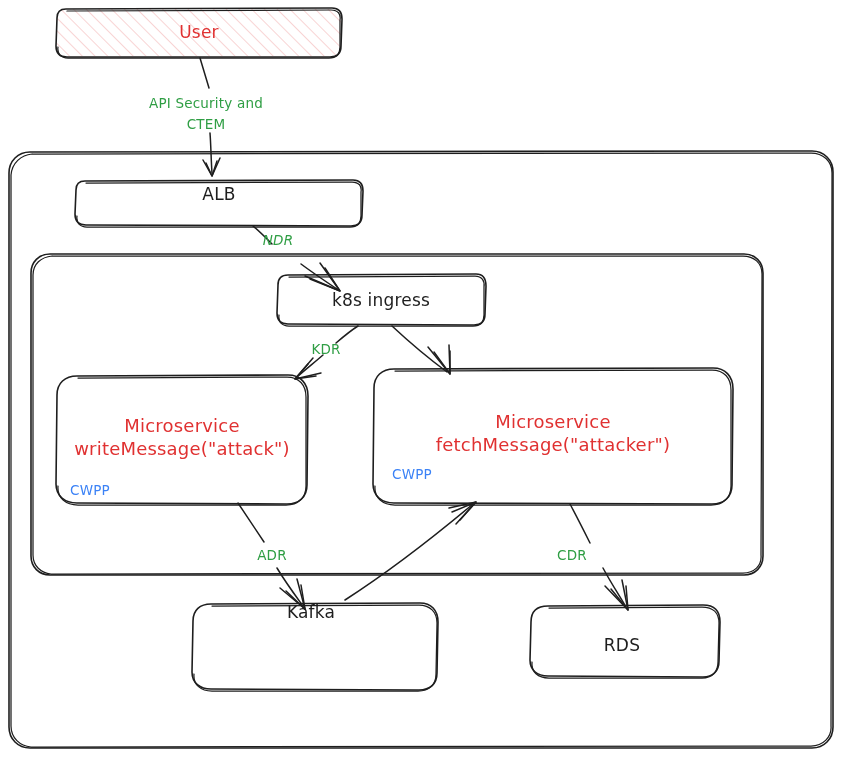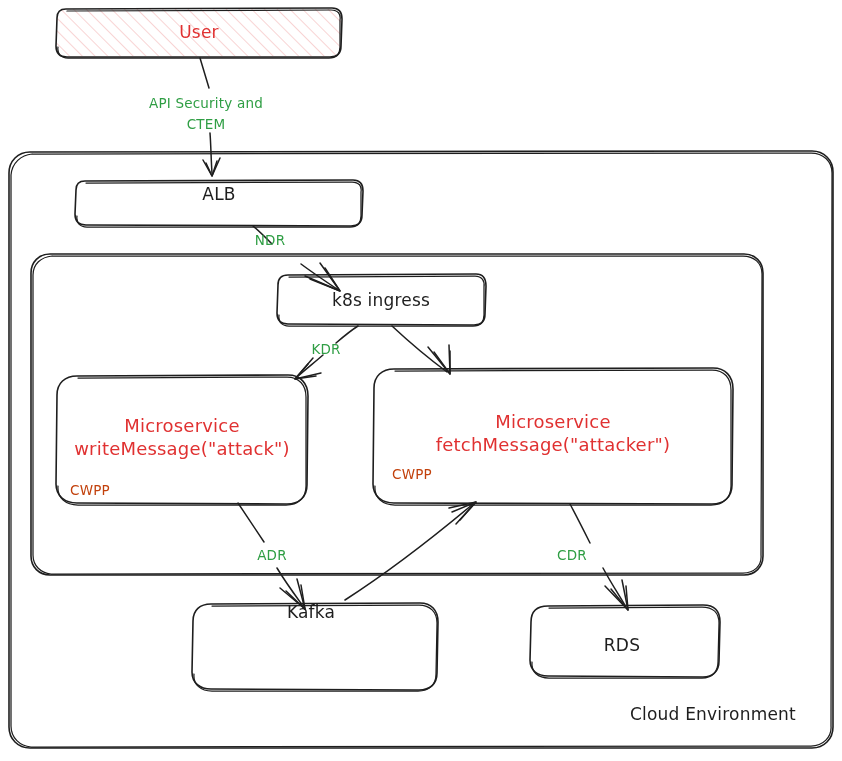--- a/index.html
+++ b/index.html
@@ -77,21 +77,21 @@
     font-size: 18px;
     color: #e03131;
     text-align: center;
   }
   .user-title {
     font-size: 17px;
     color: #e03131;
   }
   .tag-green {
     font-size: 13.5px;
-    color: #c2410c;
+    color: #3b82f6;
   }
   .edge-green {
     font-size: 13.5px;
     color: #2f9e44;
     text-align: center;
   }
   .env-label {
     font-size: 17px;
     color: #1e1e1e;
   }
@@ -362,21 +362,21 @@
     </g>
   </svg>
 
   <div class="label center user-title" style="left:199px; top:22px;">User</div>
 
   <div class="label center edge-green" style="left:206px; top:95px;">API Security and</div>
   <div class="label center edge-green" style="left:206px; top:116px;">CTEM</div>
 
   <div class="label center node-title" style="left:219px; top:184px;">ALB</div>
 
-  <div class="label center edge-green" style="left:270px; top:232px;">NDR</div>
+  <div class="label center edge-green" style="left:278px; top:232px;font-style:italic;">NDR</div>
 
   <div class="label center node-title" style="left:381px; top:290px;">k8s ingress</div>
 
   <div class="label center edge-green" style="left:326px; top:341px;">KDR</div>
 
   <div class="label center node-title-red" style="left:182px; top:415px;">Microservice</div>
   <div class="label center node-title-red" style="left:182px; top:438px;">writeMessage("attack")</div>
   <div class="label tag-green" style="left:70px; top:482px;">CWPP</div>
 
   <div class="label center node-title-red" style="left:553px; top:411px;">Microservice</div>
@@ -384,15 +384,14 @@
   <div class="label tag-green" style="left:392px; top:466px;">CWPP</div>
 
   <div class="label center edge-green" style="left:272px; top:547px;">ADR</div>
 
   <div class="label center edge-green" style="left:572px; top:547px;">CDR</div>
 
   <div class="label center node-title" style="left:311px; top:602px;">Kafka</div>
 
   <div class="label center node-title" style="left:622px; top:635px;">RDS</div>
 
-  <div class="label env-label" style="left:630px; top:704px;">Cloud Environment</div>
 
 </div>
 
 </body></html>

